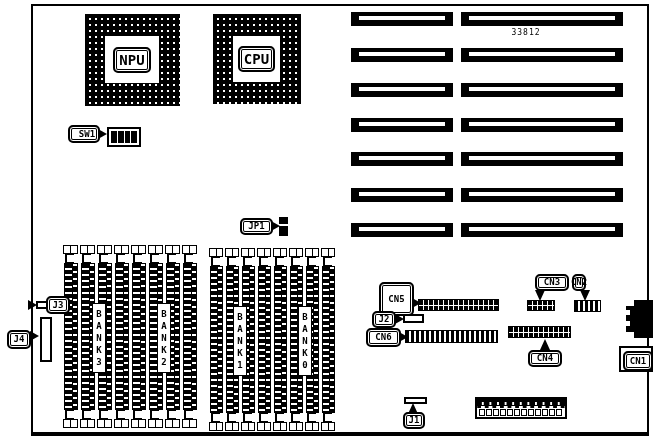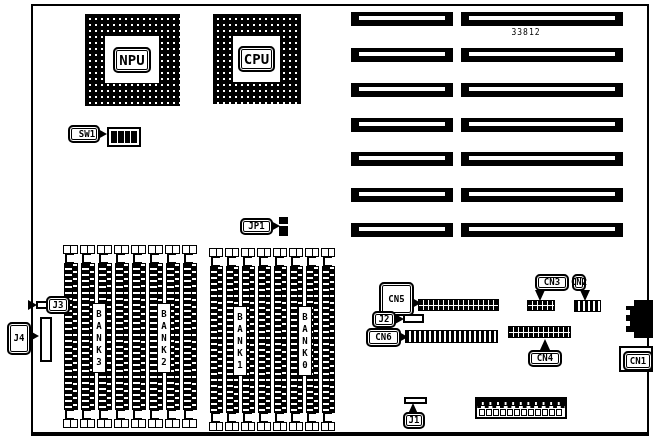--- a/index.html
+++ b/index.html
@@ -282,21 +282,21 @@
 
   <div class="abs bank" style="left:92px;  top:303px;">BANK3</div>
   <div class="abs bank" style="left:157px; top:303px;">BANK2</div>
   <div class="abs bank" style="left:233px; top:306px;">BANK1</div>
   <div class="abs bank" style="left:298px; top:306px;">BANK0</div>
 
   <div class="abs callout" style="left:11px; top:296px; width:24px; height:18px;margin-left:35px;">J3</div>
   <div class="abs arr-r" style="left:28px; top:300px;"></div>
   <div class="abs white-box" style="left:36px; top:301px; width:21px; height:8px; z-index:5;"></div>
 
-  <div class="abs callout" style="left:7px; top:322px; width:24px; height:33px;">J4</div>
+  <div class="abs callout" style="left:7px; top:330px; width:24px; height:19px;">J4</div>
   <div class="abs arr-r" style="left:30px; top:331px;"></div>
   <div class="abs white-box" style="left:40px; top:317px; width:12px; height:45px; z-index:5;"></div>
 
   <div class="abs callout" style="left:379px; top:282px; width:35px; height:34px;">CN5</div>
   <div class="abs arr-r" style="left:412px; top:298px;"></div>
   <div class="abs pin-grid" style="left:418px; top:299px; width:81px; height:12px;"></div>
 
   <div class="abs callout" style="left:372px; top:311px; width:24px; height:17px;">J2</div>
   <div class="abs arr-r" style="left:395px; top:314px;"></div>
   <div class="abs white-box" style="left:403px; top:314px; width:21px; height:9px;"></div>

